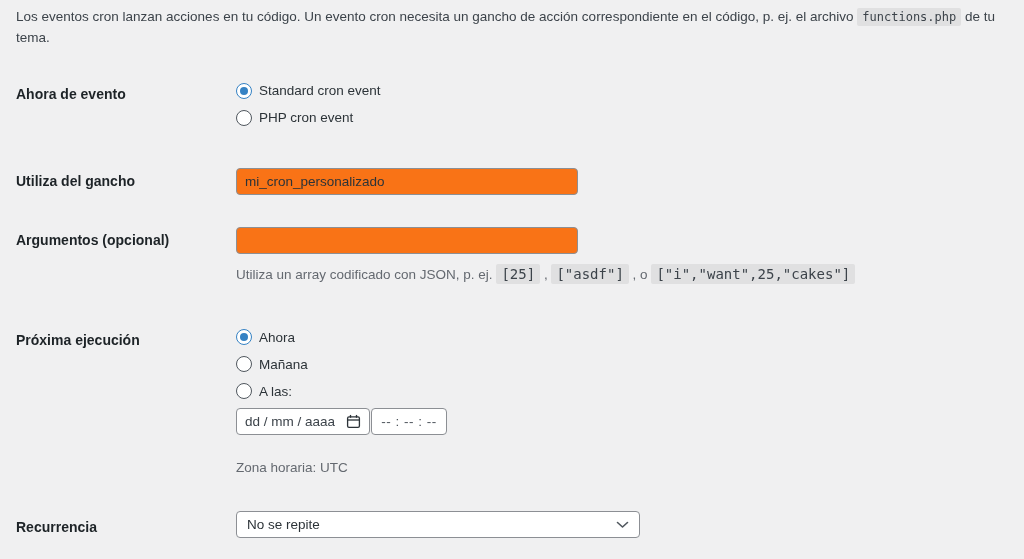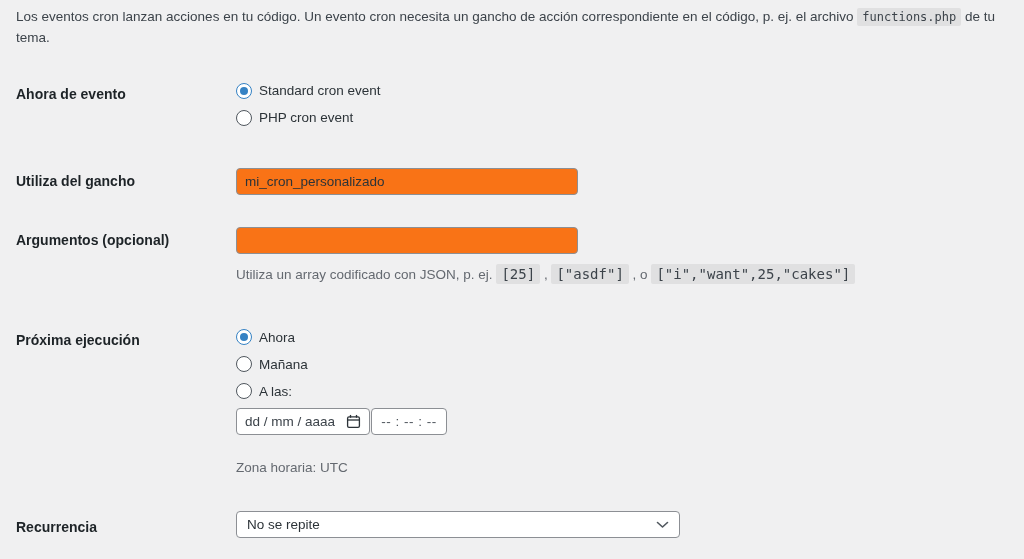--- a/index.html
+++ b/index.html
@@ -97,21 +97,21 @@
     color: #3c434a;
     font-size: 13.5px;
   }
   .date-input { width: 134px; padding: 0 8px; justify-content: space-between; }
   .time-input { width: 76px; justify-content: center; color: #50575e; letter-spacing: 0.5px; }
   .cal-icon { display: inline-flex; margin-left: 6px; }
 
   .tz-note { margin-top: 25px; color: #646970; }
 
   .select-box {
-    width: 444px;
+    width: 404px;
     height: 27px;
     border: 1px solid #8c8f94;
     border-radius: 4px;
     background: #fff;
     display: flex;
     align-items: center;
     justify-content: space-between;
     padding: 0 10px;
     color: #2c3338;
     cursor: pointer;

